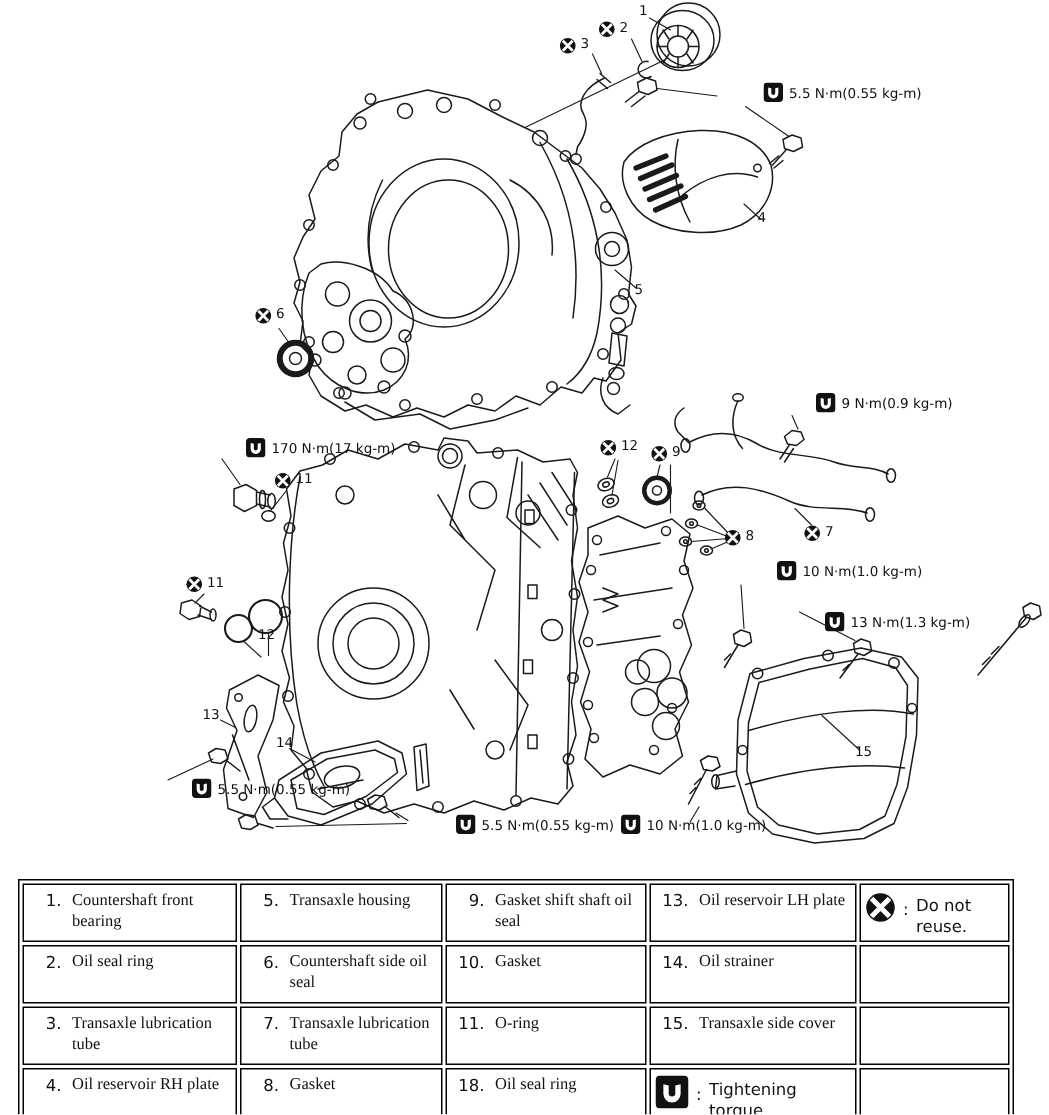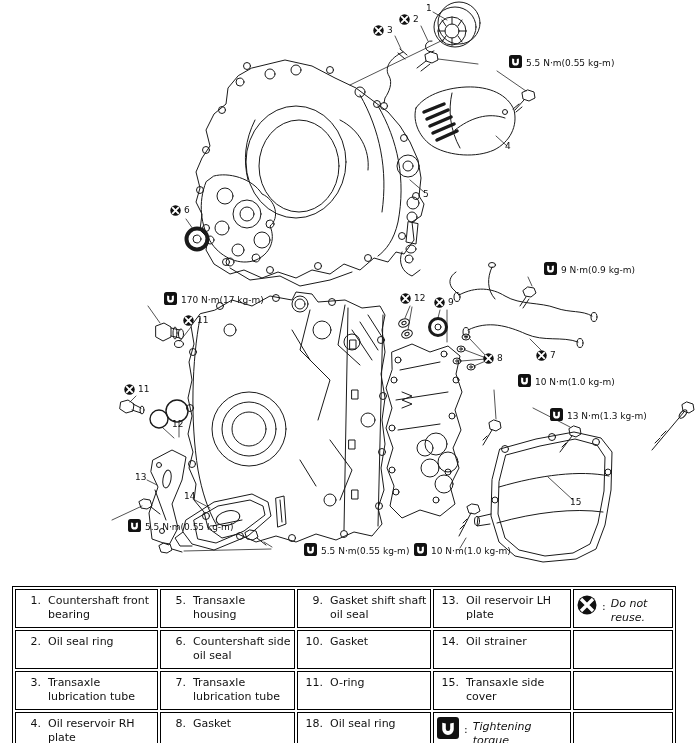--- a/index.html
+++ b/index.html
@@ -13,26 +13,26 @@
   .tq{position:absolute;display:flex;align-items:flex-end;gap:4px;white-space:nowrap;
       font-size:9px;line-height:1;color:#111;padding-left:32px;}
   .tq .wic{width:13px;height:13px;display:block;}
   
   #legend{position:absolute;left:12px;top:586px;border-collapse:separate;border-spacing:2px;
           table-layout:fixed;background:#fff;border:1px solid #000;}
   #legend td{border:1px solid #000;vertical-align:top;padding:4px 3px 2px 3px;height:31px;
              font-size:11px;line-height:1.25;}
   .cellrow{display:flex;align-items:flex-start;}
   .cellrow .num{flex:0 0 22px;text-align:right;padding-right:7px;}
-  .cellrow .lbl{flex:1 1 auto;}
+  .cellrow .lbl{flex:1 1 auto;font-family:Liberation Serif, serif;}
   .iconrow{display:flex;align-items:flex-start;gap:5px;}
   .iconrow .big-wic{width:22px;height:22px;display:block;flex:0 0 auto;}
   .iconrow .big-xic{width:20px;height:20px;display:block;flex:0 0 auto;margin-top:1px;}
   .iconrow .colon{padding-top:6px;}
-  .iconrow .txt{padding-top:3px;font-style:italic;}
+  .iconrow .txt{padding-top:3px;}
 </style>
 </head>
 <body>
 
 <div id="screen">
 
   <svg id="art" width="699" height="585" viewBox="0 0 699 585" fill="none" stroke="#1a1a1a" stroke-width="1" stroke-linejoin="round" stroke-linecap="round">
 
     <g>
 

